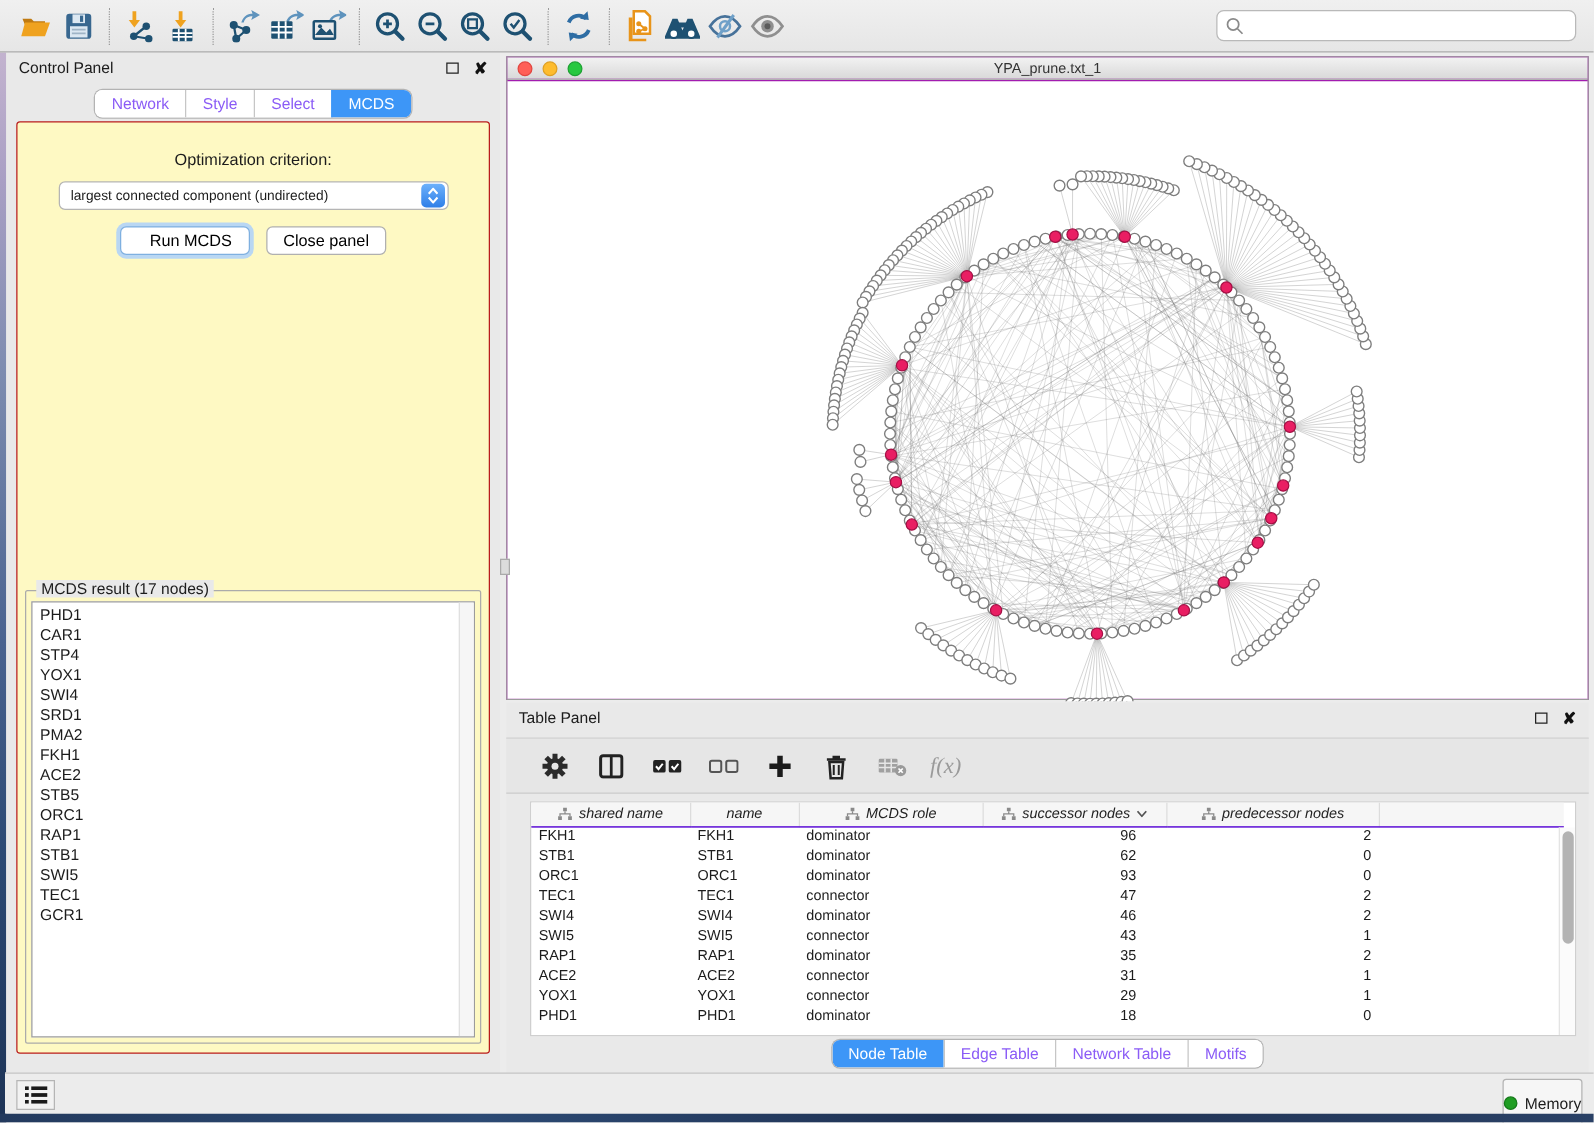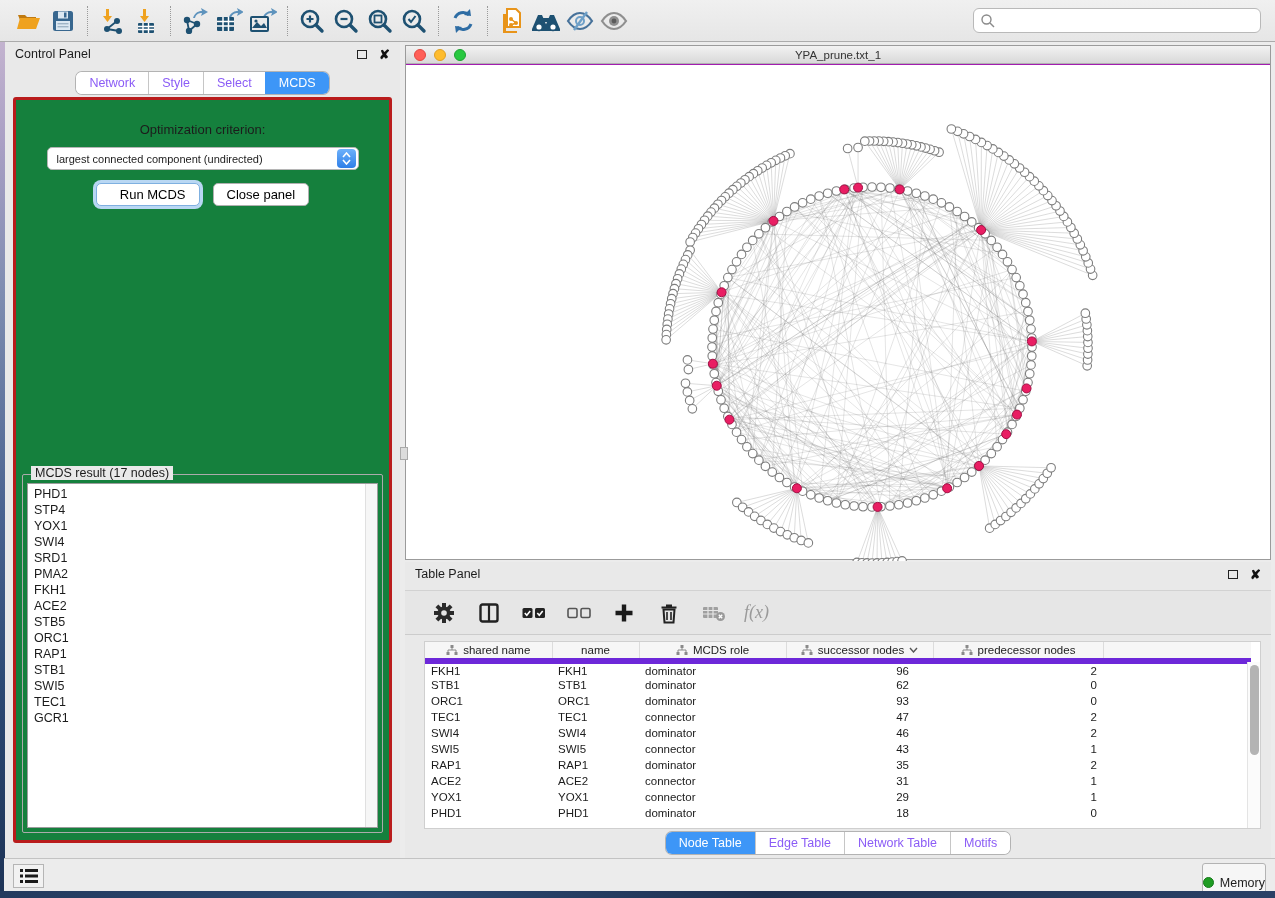--- a/index.html
+++ b/index.html
@@ -26,21 +26,21 @@
   .panel-head { height:24px; display:flex; align-items:center; padding:0 10px; }
   .panel-title { font-size:12.5px; }
   .panel-head .spacer { flex:1; }
   .float-ic { width:10px; height:9px; border:1.6px solid #222; margin-right:12px; }
   .close-ic { font-size:13px; font-weight:bold; color:#111; line-height:1; }
   .seg-bar { position:absolute; left:0; right:0; top:30px; display:flex; justify-content:center; }
   .seg { display:inline-flex; border-radius:6px; overflow:hidden; box-shadow:0 0 0 1px #b3b3b3; background:#fff; }
   .seg .tab { padding:4px 13px; font-size:12.5px; background:#fff; border-left:1px solid #c6c6c6; color:#8b5cf6; }
   .seg .tab:first-child { border-left:none; }
   .seg .tab.sel { background:#3d96f7; color:#fff; border-left-color:#3d96f7; }
-  .cp-content { position:absolute; left:8px; right:8px; top:55px; bottom:17px; border:3px solid #b91c1c; border-radius:3px; background:#15803d; }
+  .cp-content { position:absolute; left:8px; right:8px; top:55px; bottom:17px; border:1px solid #b91c1c; border-radius:3px; background:#fef9c3; }
   .opt-label { text-align:center; margin-top:22px; font-size:13px; }
   .combo { width:312px; height:23px; margin:10px auto 0; background:#fff; border:1px solid #b5b5b5; border-radius:5px;
     display:flex; align-items:center; position:relative; }
   .combo .val { flex:1; font-size:11px; padding-left:9px; white-space:nowrap; overflow:hidden; }
   .combo .step { width:19px; height:19px; margin-right:2px; border-radius:4px; background:linear-gradient(#6db1fb,#2f7fe8);
     display:flex; flex-direction:column; align-items:center; justify-content:center; gap:1px; }
   .btn-row { display:flex; justify-content:center; gap:13px; margin-top:13px; }
   .pbtn { font-size:13px; background:#fff; border:1px solid #b0b0b0; border-radius:5px; padding:3px 13px; }
   .pbtn.focus { box-shadow:0 0 0 3px #b9d7f3; border-color:#7fb0e0;padding-left:23px; }
   .groupbox { position:absolute; left:6px; right:6px; top:374px; bottom:7px; border:1px solid #ababab; border-radius:2px; }
@@ -63,22 +63,22 @@
   .split-handle { position:absolute; left:400px; top:447px; width:8px; height:13px; background:#dcdcdc; border:1px solid #aaa; z-index:2; }
 
   
   .table-panel { position:absolute; left:405px; top:562px; width:866px; height:296px; background:#e9e9e9; z-index:1; }
   .tp-toolbar { position:absolute; left:0; right:0; top:28px; height:45px; background:#e6e6e6;
     border-top:1px solid #d2d2d2; border-bottom:1px solid #cccccc; display:flex; align-items:center; padding-left:24px; gap:15px; }
   .tp-btn { width:30px; height:30px; display:flex; align-items:center; justify-content:center; }
   .fx { font-family:"Liberation Serif", serif; font-style:italic; font-size:18px; color:#9a9a9a;text-align:right; }
   .tbl-wrap { position:absolute; left:19px; right:10px; top:79px; height:188px; background:#fff; border:1px solid #cfcfcf; overflow:hidden; }
   table.ntable { border-collapse:collapse; width:826px; table-layout:fixed; }
-  .ntable th { height:19px; background:#f6f6f6; border-bottom:6px solid #6d28d9; border-right:1px solid #dcdcdc;
-    font-weight:normal; font-size:11.5px; color:#222; }
+  .ntable th { height:19px; background:#f6f6f6; border-bottom:1px solid #6d28d9; border-right:1px solid #dcdcdc;
+    font-weight:normal; font-size:11.5px; color:#222;font-style:italic; }
   .ntable th .hwrap { display:flex; align-items:center; justify-content:center; gap:5px; }
   .ntable td { height:16px; font-size:11.5px; padding:0 6px; white-space:nowrap; overflow:hidden; }
   .ntable td.num { text-align:right; }
   .tbl-sb { position:absolute; right:0; top:20px; bottom:0; width:13px; background:#fbfbfb; border-left:1px solid #e4e4e4; }
   .tbl-thumb { position:absolute; left:2px; top:3px; width:9px; height:90px; background:#b3b3b3; border-radius:5px; }
   .bot-tabs { position:absolute; left:0; right:0; top:270px; display:flex; justify-content:center; }
 
   
   .status-bar { position:absolute; left:4px; top:858px; width:1271px; height:33px; background:#ececec; border-top:1px solid #c3c3c3; z-index:2; }
   .task-btn { position:absolute; left:9px; top:5px; width:31px; height:24px; background:#f2f2f2; border:1px solid #b5b5b5; 
@@ -274,20 +274,21 @@
     </div>
     <div class="btn-row">
       <button class="pbtn focus">Run MCDS</button>
       <button class="pbtn">Close panel</button>
     </div>
     <div class="groupbox">
       <span class="legend">MCDS result (17 nodes)</span>
       <div class="mcds-list">
         <div class="inner" id="mcds-items">
             <div class="mcds-item">PHD1</div>
+            <div class="mcds-item">CAR1</div>
             <div class="mcds-item">STP4</div>
             <div class="mcds-item">YOX1</div>
             <div class="mcds-item">SWI4</div>
             <div class="mcds-item">SRD1</div>
             <div class="mcds-item">PMA2</div>
             <div class="mcds-item">FKH1</div>
             <div class="mcds-item">ACE2</div>
             <div class="mcds-item">STB5</div>
             <div class="mcds-item">ORC1</div>
             <div class="mcds-item">RAP1</div>

